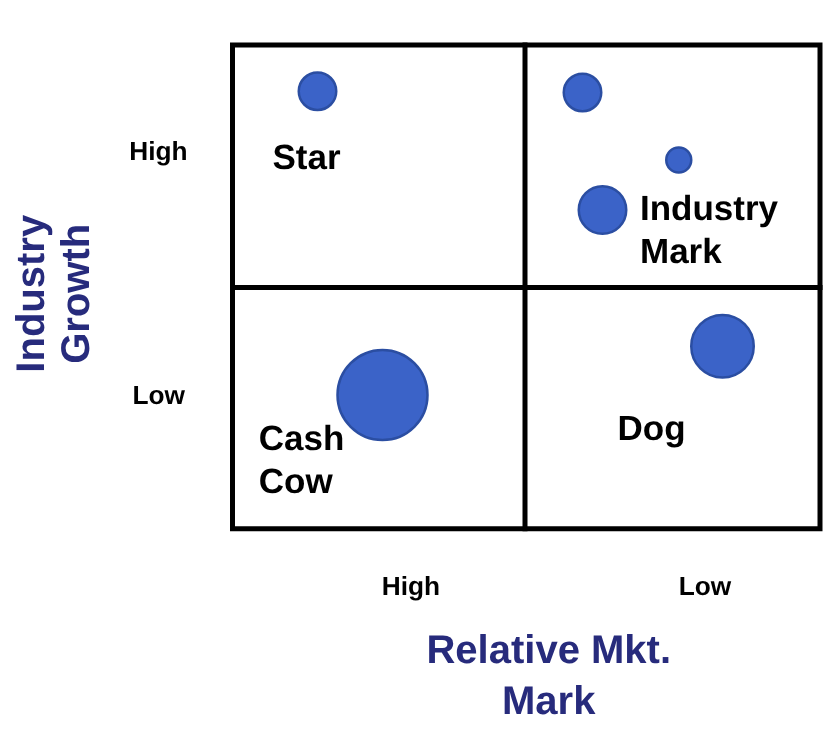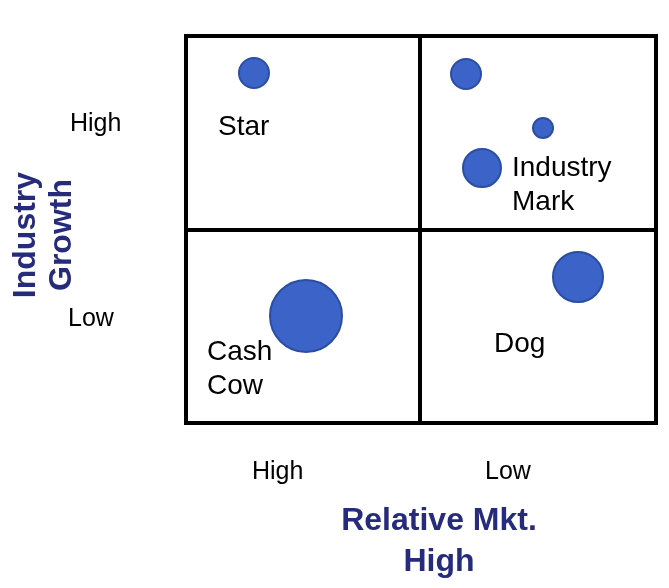--- a/index.html
+++ b/index.html
@@ -55,32 +55,32 @@
     pointer-events: none;
   }
   .bubble {
     position: absolute;
     border-radius: 50%;
     background: var(--bubble-fill);
     border: 2px solid var(--bubble-stroke);
   }
   .quad-label {
     position: absolute;
-    font-weight: normal;
+    font-weight: bold;
     font-size: 28px;
     line-height: 34px;
     color: var(--text);
   }
   .tick-label {
     position: absolute;
-    font-weight: normal;
-    font-size: 25px;
+    font-weight: bold;
+    font-size: 21px;
     line-height: 36px;
     color: var(--text);
-    text-align: left;
+    text-align: right;
   }
   .axis-title {
     position: absolute;
     font-weight: bold;
     font-size: 32px;
     color: var(--axis-title);
     text-align: center;
   }
   .x-axis-title {
     left: 324px;
@@ -129,15 +129,15 @@
     </div>
 
   <div class="quad-label label-star">Star</div>
   <div class="quad-label label-qm">Industry Mark</div>
   <div class="quad-label label-dog">Dog</div>
   <div class="quad-label label-cow">Cash Cow</div>
 
   <div class="tick-label tick-x-high">High</div>
   <div class="tick-label tick-x-low">Low</div>
 
-  <div class="axis-title x-axis-title">Relative Mkt. High</div>
+  <div class="axis-title x-axis-title">Relative Mkt. Mark</div>
 
 </div>
 
 </body></html>

